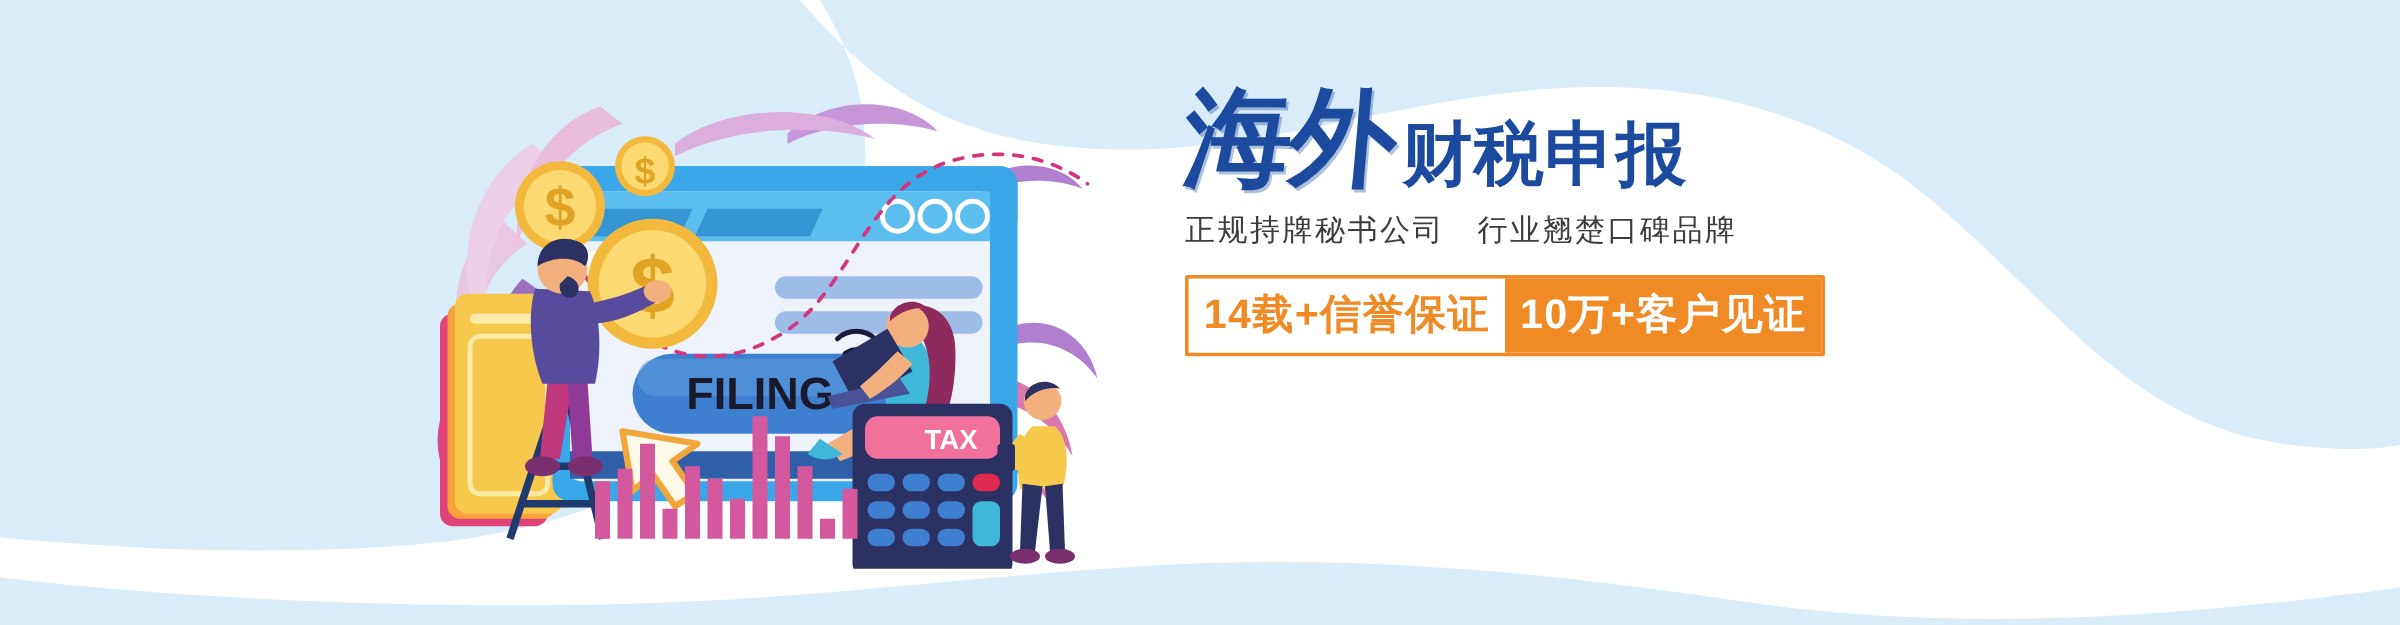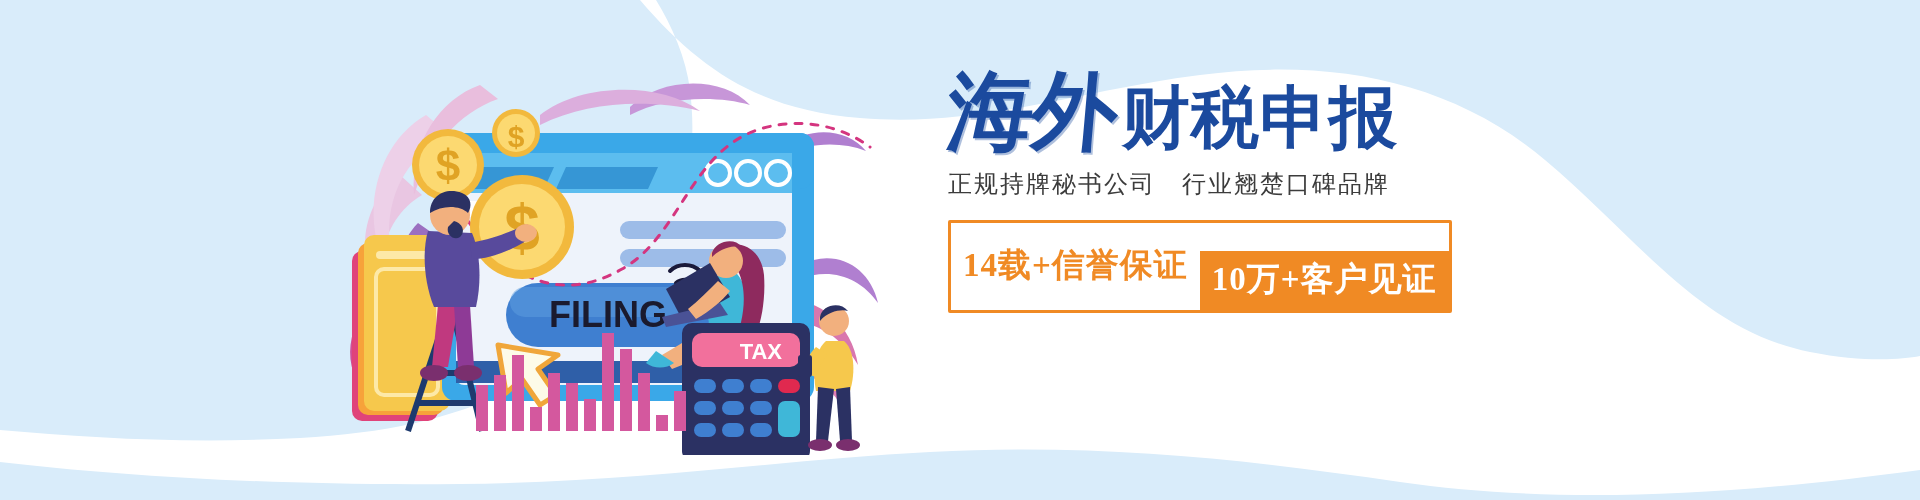--- a/index.html
+++ b/index.html
@@ -17,36 +17,36 @@
     display:flex;align-items:flex-end;line-height:1;
     color:#1b4a9e;white-space:nowrap;
     font-family:"DejaVu Sans","Liberation Sans",sans-serif;
   }
   .hl-a{
     font-size:86px;font-weight:bold;letter-spacing:-2px;
     transform:skewX(-5deg);
     text-shadow:2px 2px 0 rgba(27,74,158,.35);
   }
   .hl-b{
-    font-size:68px;font-weight:bold;letter-spacing:1px;
+    font-size:56px;font-weight:bold;letter-spacing:1px;
     margin-left:6px;position:relative;top:-2px;
   }
   .subtitle{
     margin-top:14px;font-size:24px;color:#3c3c3c;letter-spacing:2px;
     white-space:nowrap;font-family:"DejaVu Sans","Liberation Sans",sans-serif;
   }
   .badges{margin-top:20px;display:flex;align-items:stretch;white-space:nowrap;
           border:3px solid #f08a24;width:max-content;border-radius:2px;}
   .badge{
     font-size:33px;font-weight:bold;padding:6px 12px 8px 12px;
     letter-spacing:1px;display:flex;align-items:center;
-    font-family:Liberation Serif, serif;
+    font-family:Liberation Sans, sans-serif;
   }
   .badge-outline{background:#ffffff;color:#f08a24;}
-  .badge-solid{background:#f08a24;color:#ffffff;margin-top:28px;}
+  .badge-solid{background:#f08a24;color:#ffffff;}
 </style>
 </head>
 <body>
 
 <div class="banner">
 
   <svg class="bg-svg" viewBox="0 0 1920 500" preserveAspectRatio="none">
     <rect x="0" y="0" width="1920" height="500" fill="#d9ecfa"></rect>
     <path d="M520,-10 C640,90 700,40 820,10 L900,-10 Z" fill="#ffffff" opacity="0"></path>
     <path d="M1920,500 L1920,470 C1760,470 1700,430 1640,390

